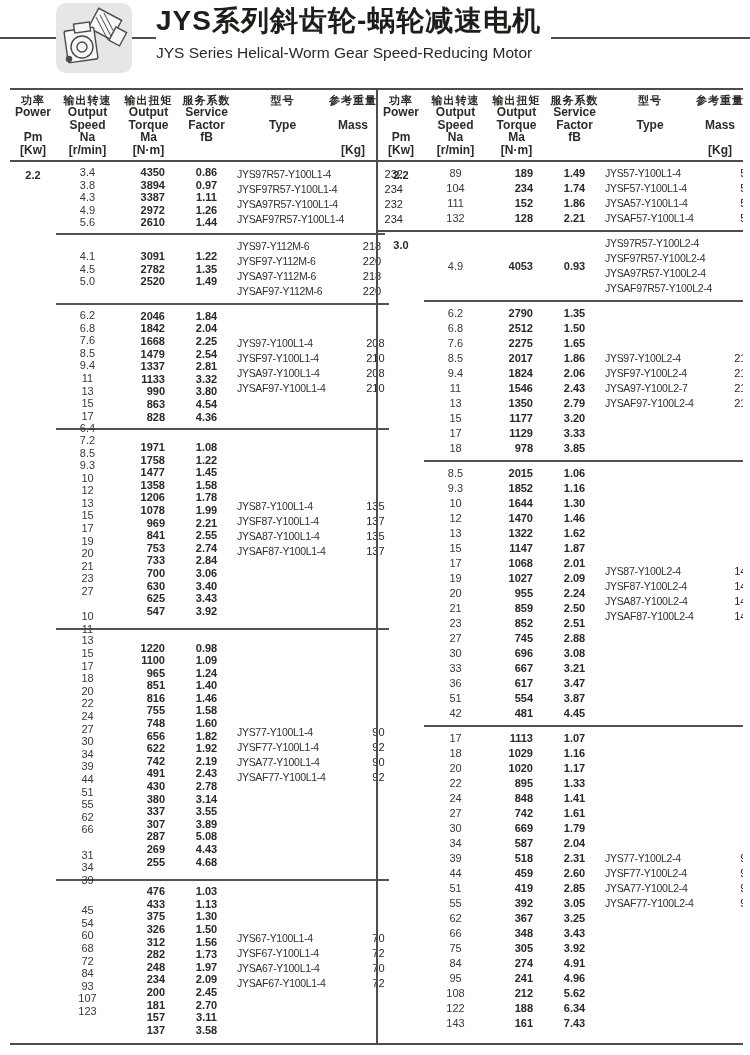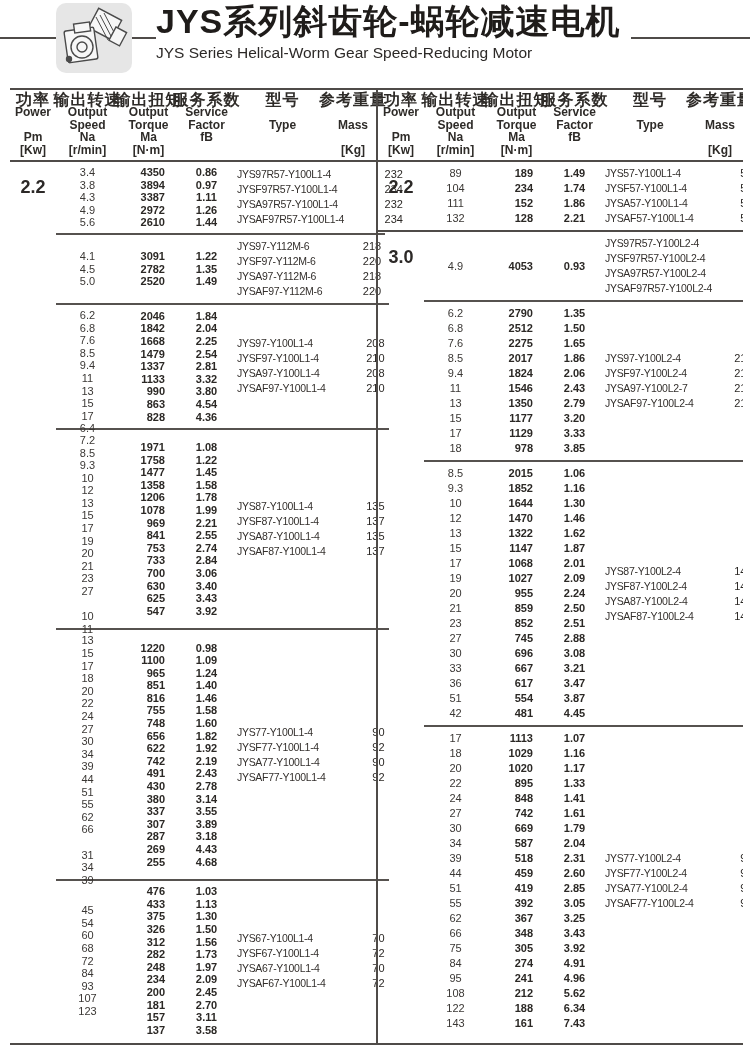--- a/index.html
+++ b/index.html
@@ -3,38 +3,38 @@
 <meta charset="utf-8">
 <style>
   html,body{margin:0;padding:0;background:#ffffff;}
   body{width:750px;height:1055px;overflow:hidden;font-family:"Liberation Sans",sans-serif;color:#34302d;}
 
   
   .pageheader{position:relative;height:88px;}
   .hrule{position:absolute;top:37px;left:0;width:750px;border-top:2px solid #4f4b48;}
   .badge{position:absolute;top:3px;left:56px;width:76px;height:70px;z-index:2;}
   .titles{position:absolute;left:156px;top:6px;z-index:1;background:#fff;padding-right:10px;}
-  .title-cn{margin:0;font-size:34px;line-height:30px;font-weight:bold;letter-spacing:1px;color:#1f1c1a;white-space:nowrap;}
+  .title-cn{margin:0;font-size:28px;line-height:30px;font-weight:bold;letter-spacing:1px;color:#1f1c1a;white-space:nowrap;}
   .title-en{margin-top:8px;font-size:15.5px;color:#2c2927;white-space:nowrap;}
 
   
   .tables{display:flex;margin:0 7px 0 10px;height:953px;overflow:hidden;
           border-top:2px solid #4f4b48;border-bottom:2px solid #4f4b48;}
   .gtable{width:366px;box-sizing:border-box;}
   #table-1{flex:1;border-left:2px solid #4f4b48;--rh:15px;}
   #table-0{--rh:12.6px;}
 
   .thead{height:70px;display:grid;grid-template-columns:46px 63px 59px 57px 1fr 46px;
          border-bottom:2px solid #4f4b48;align-items:center;}
   .hcell{display:flex;flex-direction:column;align-items:center;justify-content:center;}
   .hline{font-weight:bold;font-size:12px;line-height:12.5px;min-height:12.5px;white-space:nowrap;color:#2e2b28;}
-  .hline.cn{font-size:16px;letter-spacing:1px;}
+  .hline.cn{font-size:11px;letter-spacing:1px;}
 
   .block{display:grid;grid-template-columns:46px 1fr;}
-  .power{font-size:18px;font-weight:bold;text-align:center;padding-top:15px;color:#2c2927;}
+  .power{font-size:11px;font-weight:bold;text-align:center;padding-top:7px;color:#2c2927;}
   .bcontent{display:grid;grid-template-columns:63px 59px 57px 1fr;padding:4px 0;}
   .block + .block .bcontent{border-top:2px solid #56524f;}
   .block.major{border-top:2px solid #4f4b48;}
   .block.major .bcontent{border-top:none;}
 
   .stack{display:flex;flex-direction:column;justify-content:center;}
   .row{height:var(--rh);line-height:var(--rh);font-size:11px;text-align:center;white-space:nowrap;}
   .speeds .row{color:#3a3734;}
   .torques .row,.fbs .row{font-weight:bold;color:#2b2825;}
   .torques .row{text-align:right;padding-right:13px;}
@@ -385,21 +385,21 @@
             <div class="row">1.58</div>
             <div class="row">1.60</div>
             <div class="row">1.82</div>
             <div class="row">1.92</div>
             <div class="row">2.19</div>
             <div class="row">2.43</div>
             <div class="row">2.78</div>
             <div class="row">3.14</div>
             <div class="row">3.55</div>
             <div class="row">3.89</div>
-            <div class="row">3.18</div>
+            <div class="row">5.08</div>
             <div class="row">4.43</div>
             <div class="row">4.68</div>
           </div>
           <div class="models">
             <div class="model">
               <div class="mname">JYS77-Y100L1-4</div>
               <div class="mmass">90</div>
             </div>
             <div class="model">
               <div class="mname">JYSF77-Y100L1-4</div>

